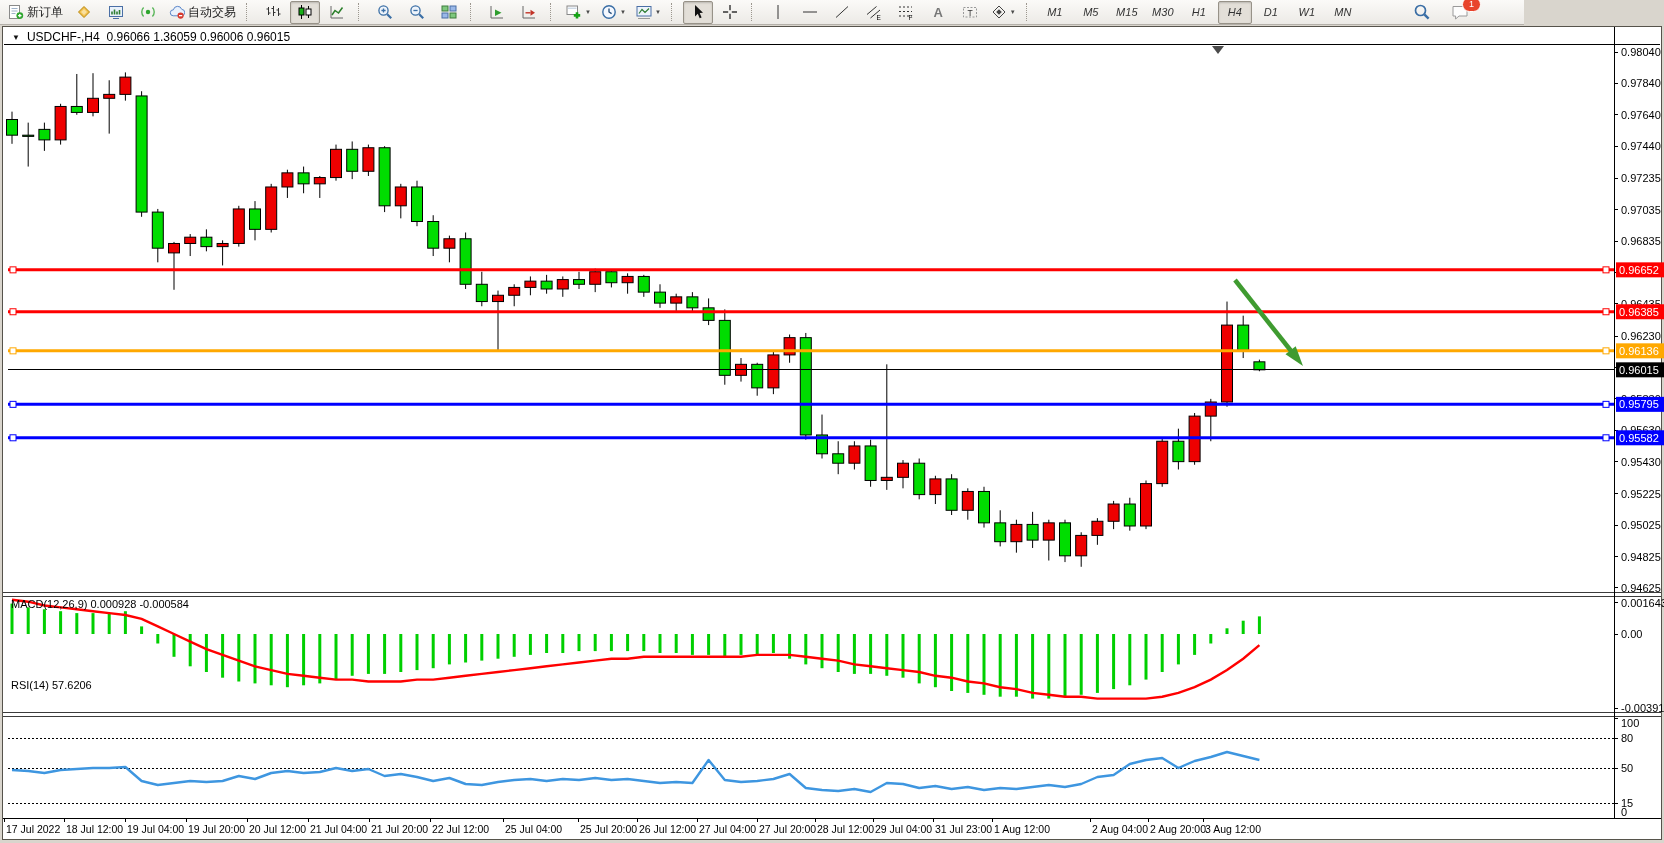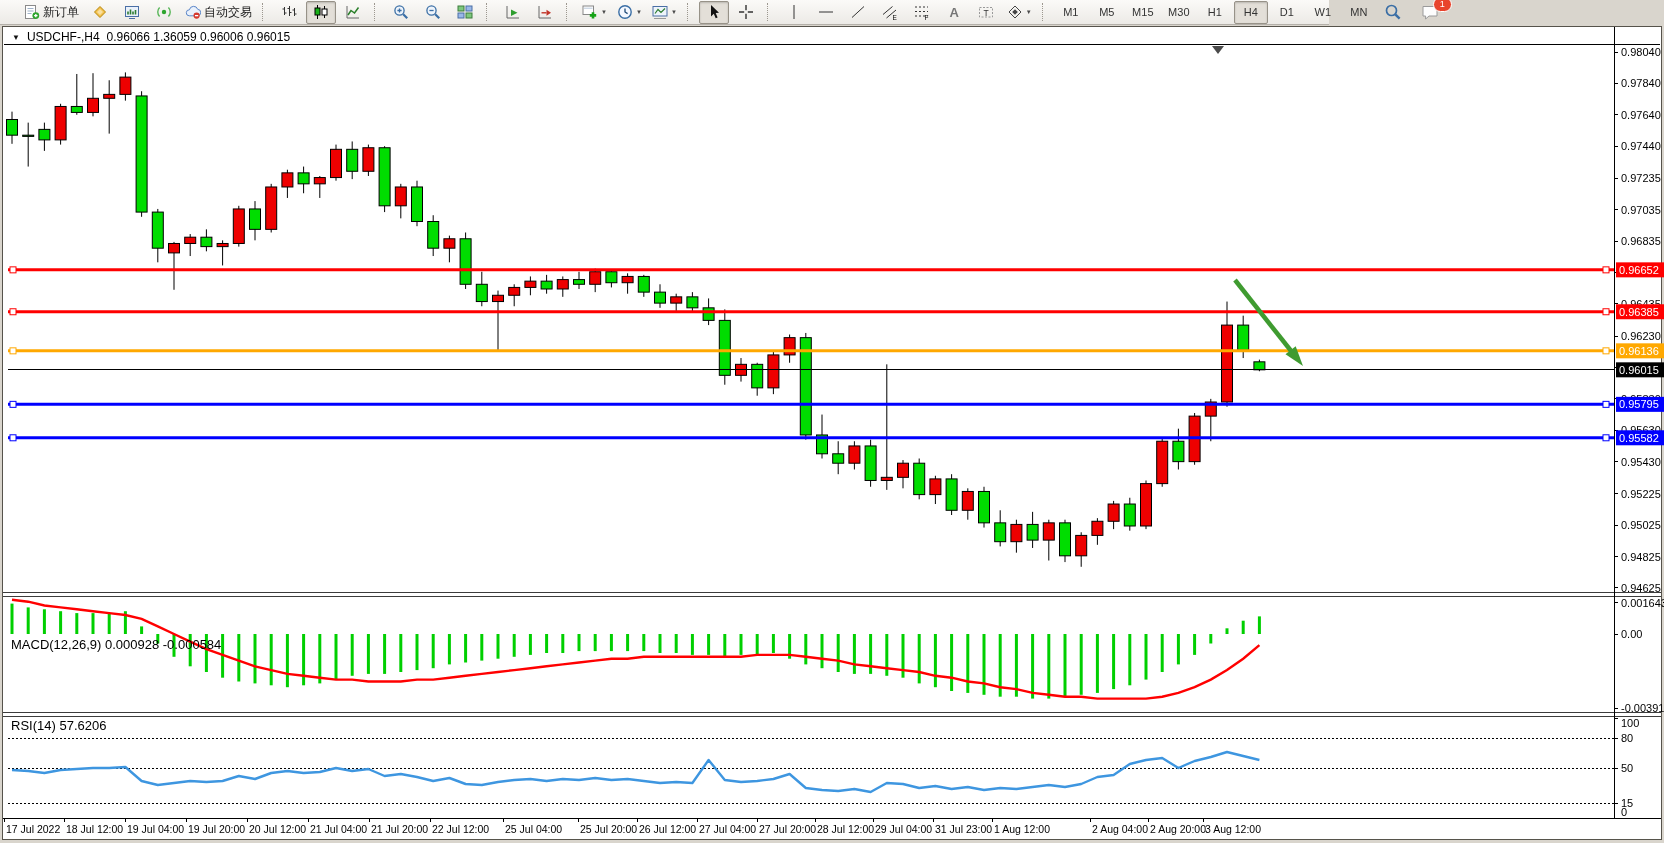--- a/index.html
+++ b/index.html
@@ -3,54 +3,54 @@
 <meta charset="utf-8">
 <style>
   html,body{margin:0;padding:0;}
   body{
     width:1664px;height:843px;position:relative;overflow:hidden;
     background:#d9d5cd;font-family:"Liberation Sans",sans-serif;
     -webkit-font-smoothing:antialiased;
   }
   
   #toolbar{
-    position:absolute;left:0;top:0;width:1329px;height:25px;
+    position:absolute;left:0;top:0;width:1524px;height:25px;
     background:linear-gradient(#fbfaf8,#eceae6);
     border-bottom:1px solid #b4b0a9;
-    display:flex;align-items:center;padding-left:19px;box-sizing:border-box;
+    display:flex;align-items:center;padding-left:3px;box-sizing:border-box;
     white-space:nowrap;z-index:30;
   }
   .tbtn{
     height:21px;min-width:22px;display:inline-flex;align-items:center;justify-content:center;
     gap:3px;padding:0 3px;margin:0 1px;border:1px solid transparent;border-radius:2px;
     font-size:12px;color:#1c1c1c;cursor:default;flex:0 0 auto;
   }
   .tbtn.active{background:#e3dfd8;border-color:#979288;box-shadow:inset 0 1px 2px rgba(0,0,0,.18);}
   .tbtn svg{display:block;}
   .tsep{flex:0 0 auto;width:6px;height:18px;border-left:1px dotted #9c978f;margin:0 4px 0 5px;}
-  .tf-btn{font-size:11px;color:#333;padding:0 5px;}
+  .tf-btn{font-size:11px;color:#333;padding:0 5px;font-style:italic;}
   .caret{font-size:6px;color:#4a4a4a;line-height:1;}
   #tb-right{margin-left:auto;margin-right:48px;display:flex;align-items:center;gap:6px;}
   #chat-wrap{position:relative;}
   #chat-badge{
     position:absolute;top:-5px;right:-7px;min-width:13px;height:13px;border-radius:8px;
     background:#e8442c;color:#fff;font-size:9px;line-height:13px;text-align:center;
     padding:0 2px;border:1px solid #fff;
   }
   
   #win{
     position:absolute;left:2px;top:26px;width:1660px;height:814px;
     background:#fff;border:1px solid #56534b;box-sizing:border-box;z-index:1;
   }
   #chart-title{
     position:absolute;left:12px;top:30px;z-index:10;font-size:12px;color:#000;
     display:flex;align-items:center;gap:7px;background:#fff;padding:0 4px 0 0;
   }
   #oct-icon{font-size:8px;color:#111;}
-  .pane-label{position:absolute;z-index:10;font-size:13px;color:#000;background:transparent;margin-top:39px;}
+  .pane-label{position:absolute;z-index:10;font-size:11px;color:#000;background:transparent;}
   #macd-label{left:11px;top:598px;}
   #rsi-label{left:11px;top:679px;}
   .pane-label b{font-weight:normal;}
   #chart-svg{position:absolute;left:0;top:0;z-index:5;}
 </style>
 </head>
 <body>
 
 <div id="toolbar">
     <div class="tbtn">

